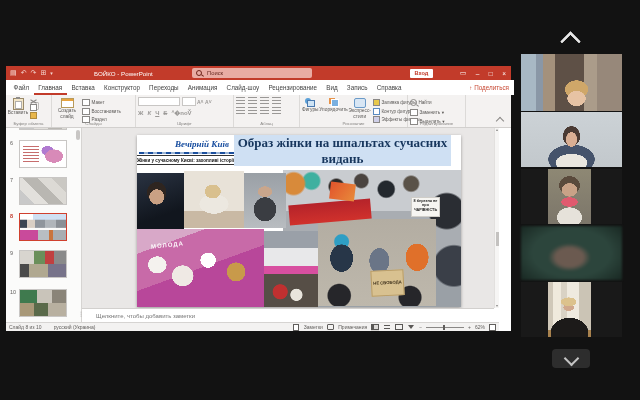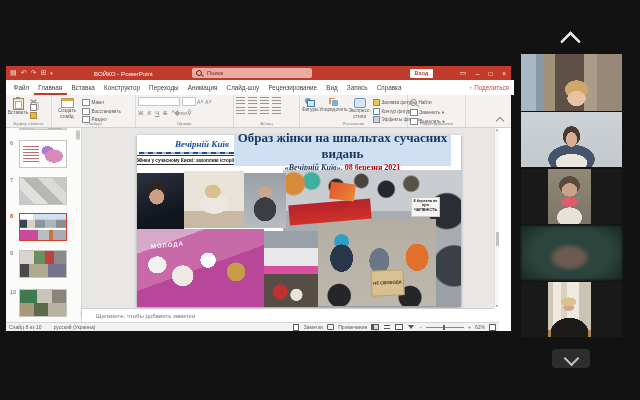--- a/index.html
+++ b/index.html
@@ -384,24 +384,20 @@
       <div class="sthumb th10" style="top:161px;"></div>
     </div>
 
     <div class="editarea">
       <div class="slide">
         <div class="mast-logo">Вечірній Київ</div>
         <div class="mast-rule"></div>
         <div class="mast-tag">Жінки у сучасному Києві: захопливі історії</div>
         <div class="titlebox">
           <div class="t1">Образ жінки на шпальтах сучасних видань</div>
-          <div class="t2">
-            <span class="nm">«Вечірній Київ»,</span>
-            <span class="dt">08 березня 2021</span>
-          </div>
         </div>
         <div class="collage">
           <div class="ph p4"></div>
           <div class="ph p1"></div>
           <div class="ph p2"></div>
           <div class="ph p3"></div>
           <div class="ph p6"></div>
           <div class="ph p7"></div>
           <div class="ph p5"></div>
           <div class="ph redbanner"></div>

